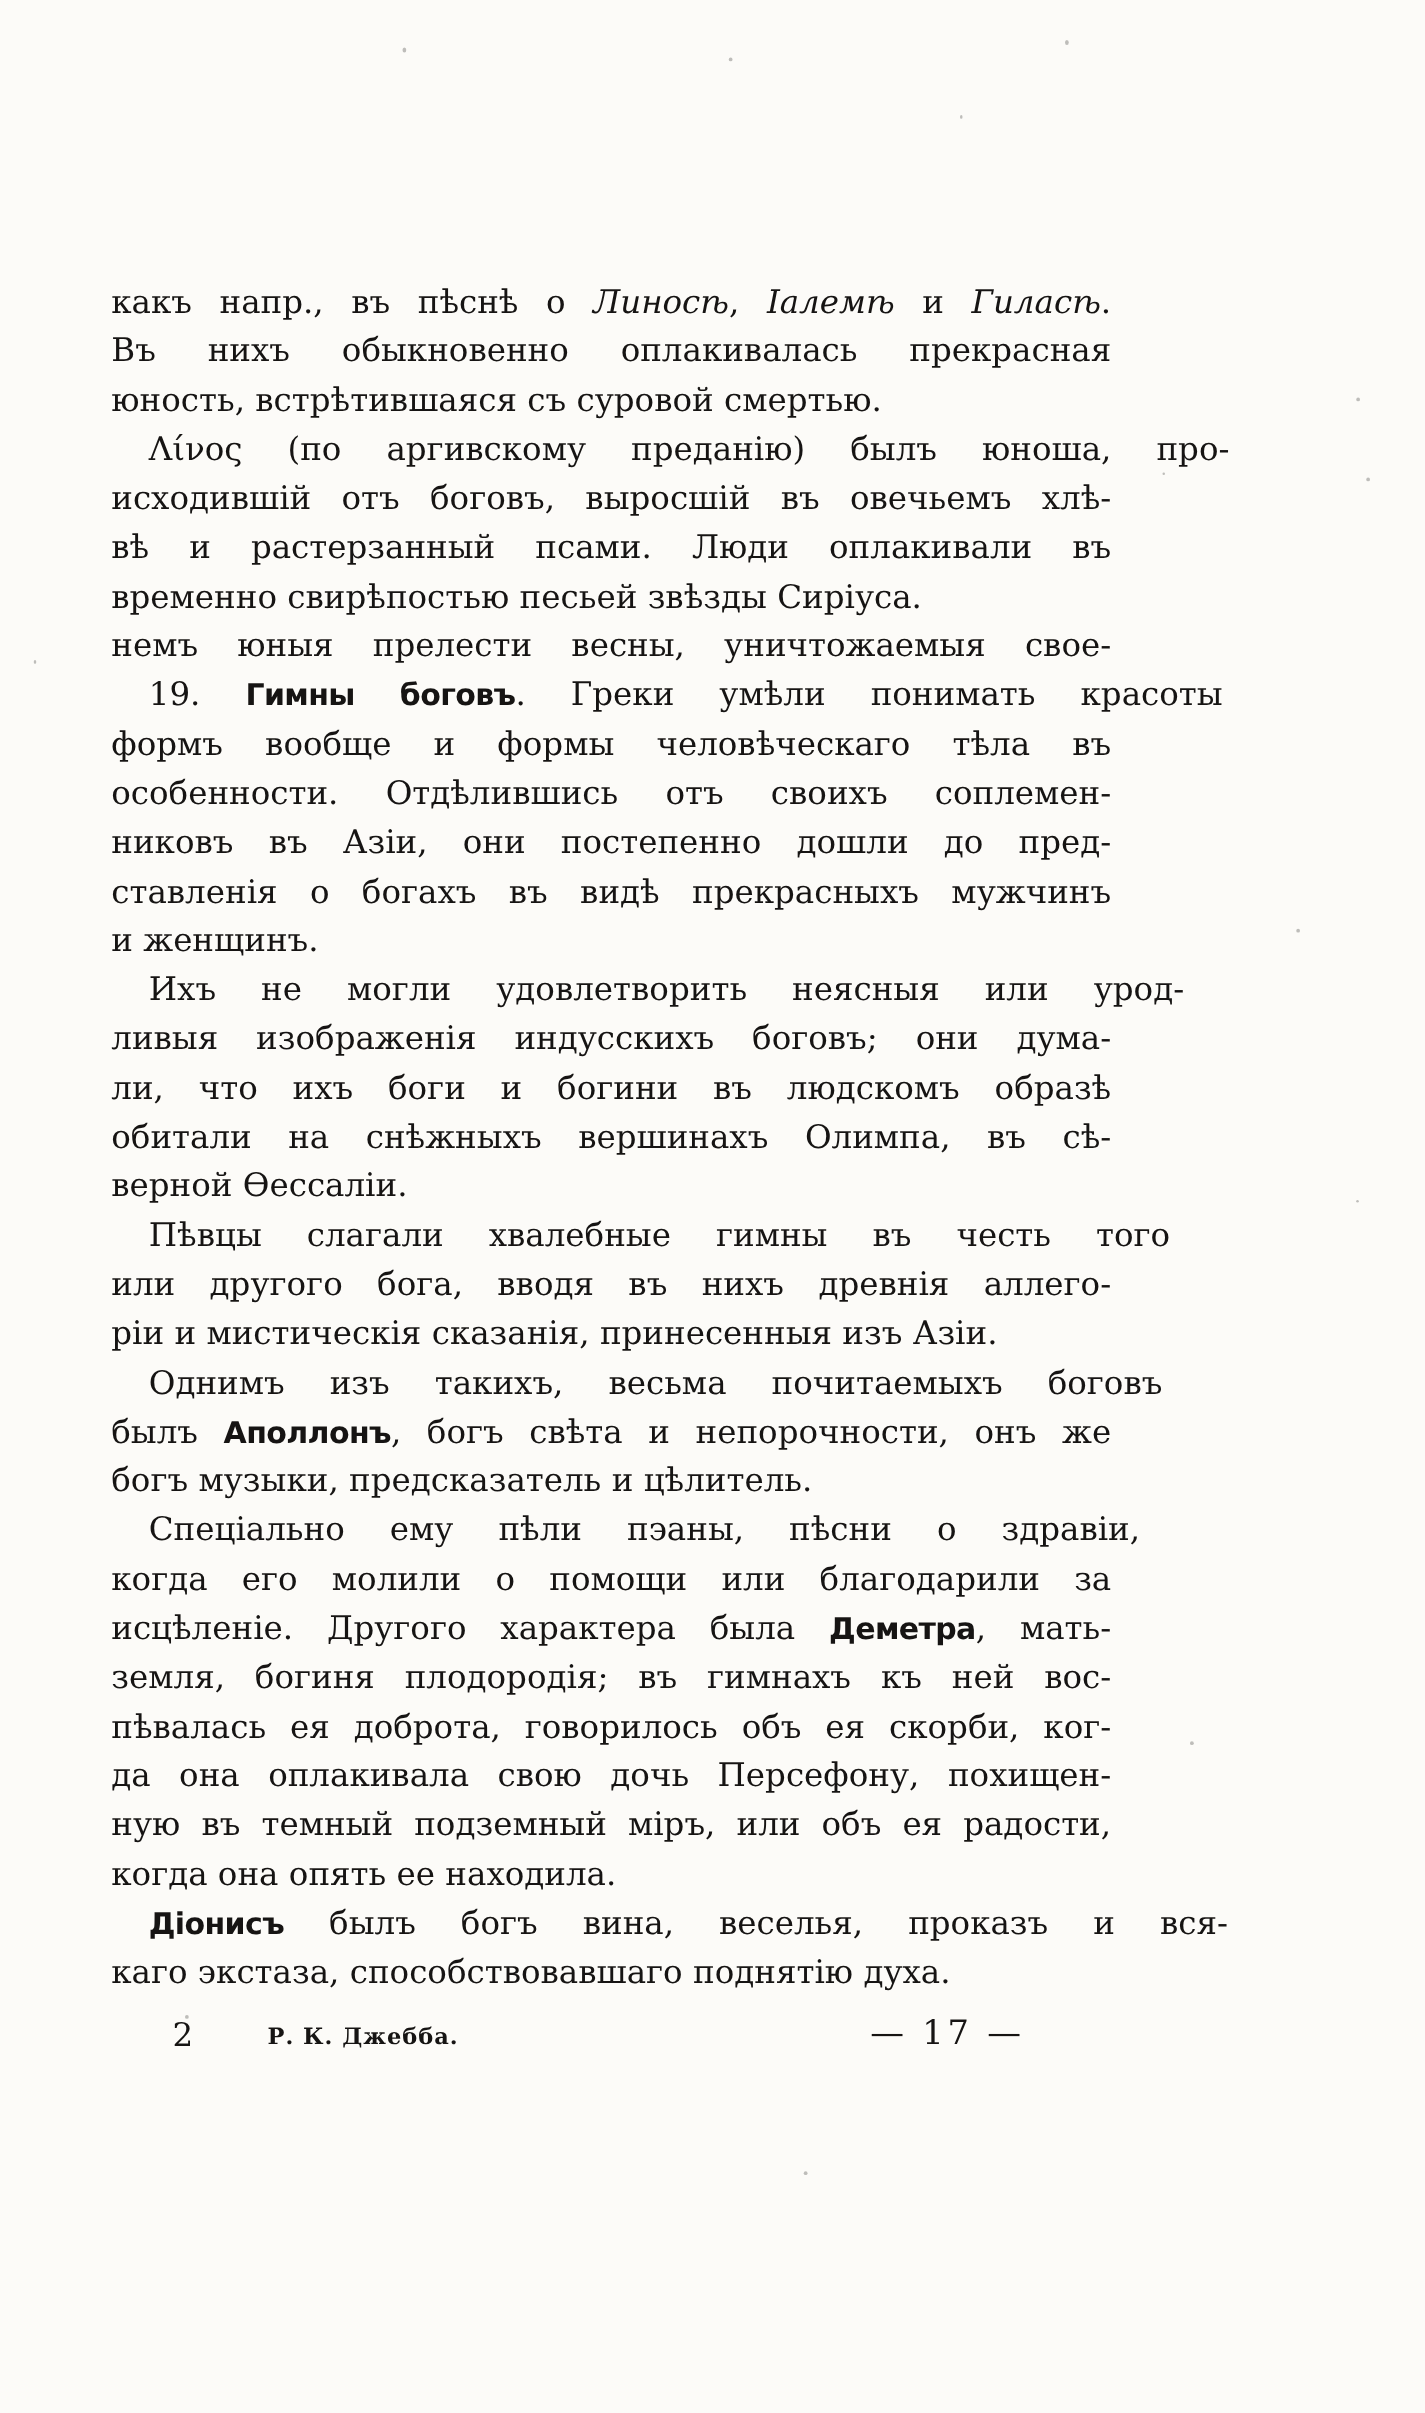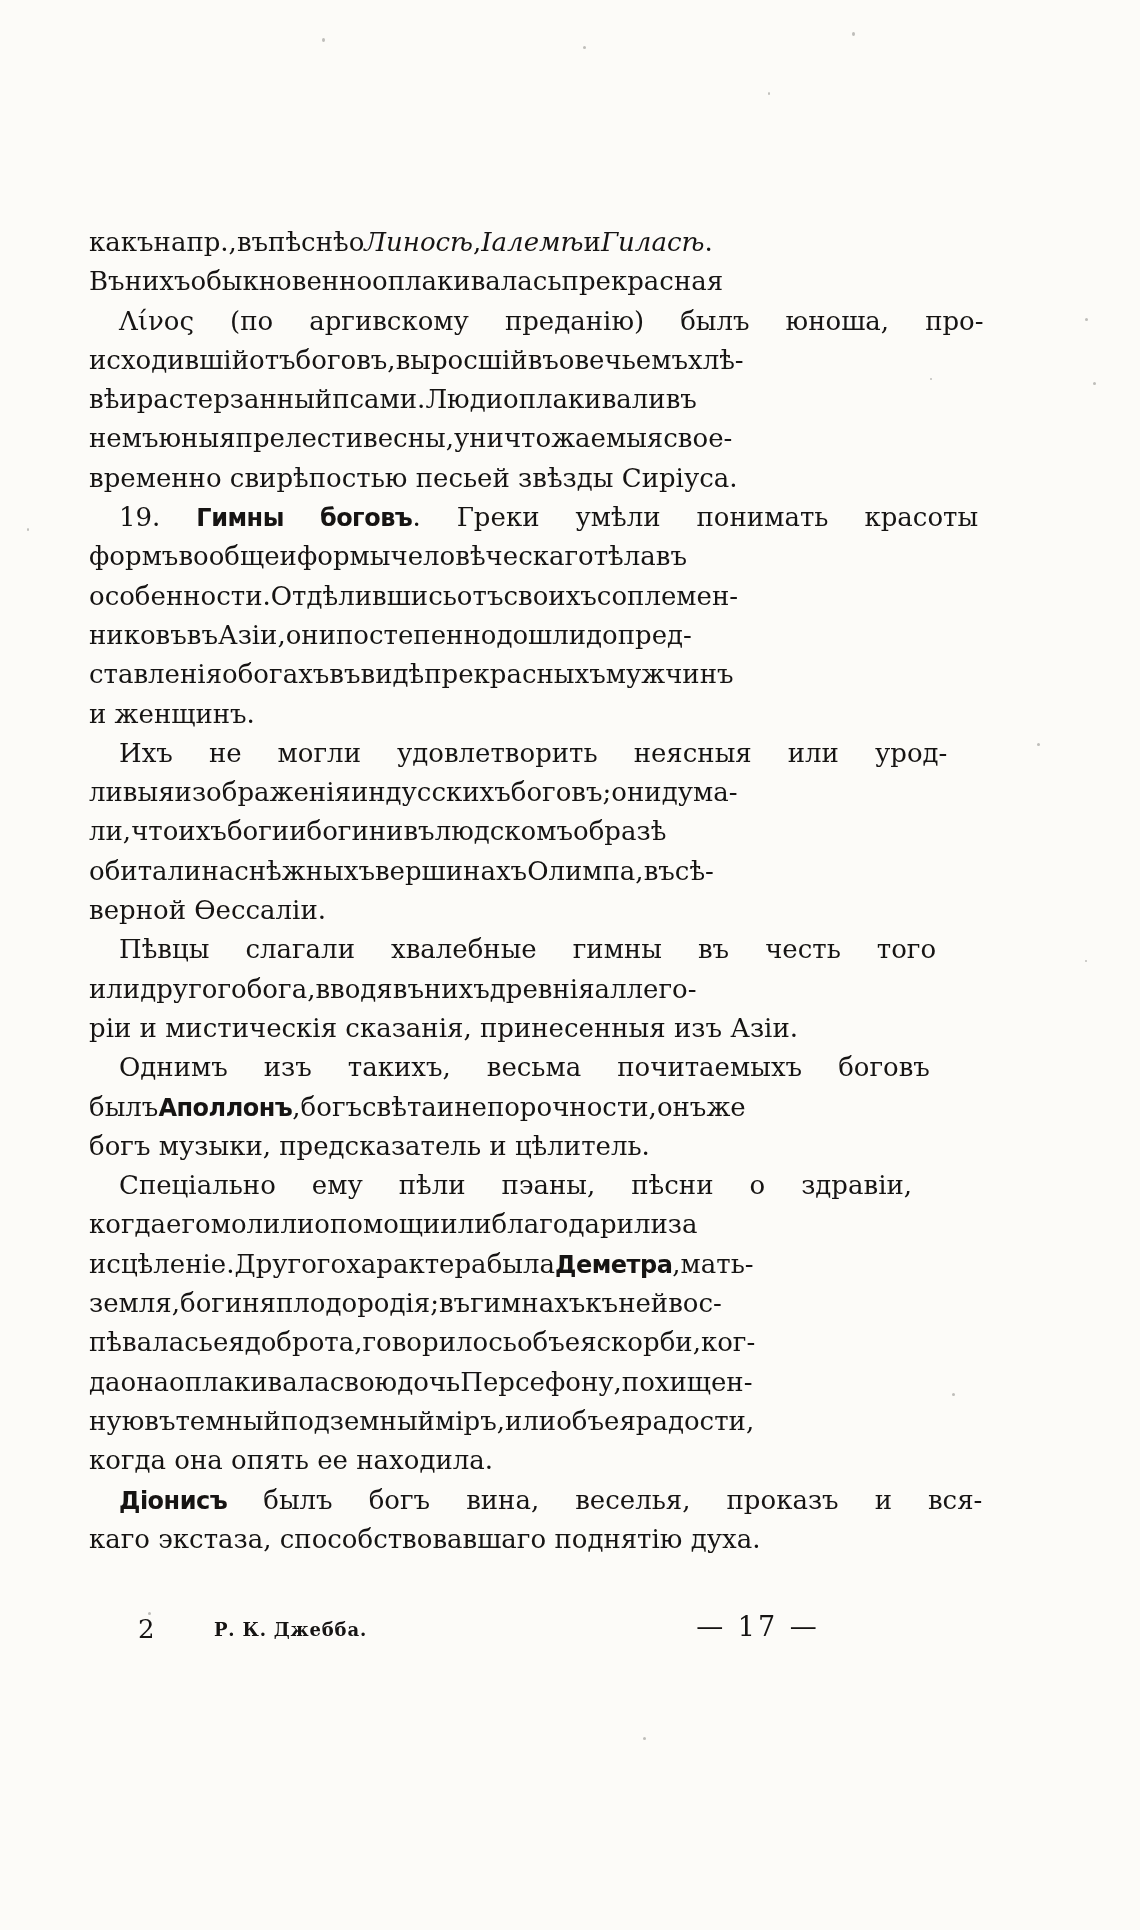--- a/index.html
+++ b/index.html
@@ -27,21 +27,21 @@
   }
   .line {
     height: 39.3px;
     line-height: 39.3px;
     font-size: 26px;
     white-space: nowrap;
     text-align: left;
   }
   .line.justify {
     display: flex;
-    justify-content: flex-start;
+    justify-content: space-between;
     align-items: baseline;
   }
   .line.indent {
     padding-left: 30px;
     gap: 36px;
   }
   .word { white-space: pre; }
   .seg-normal { font-style: normal; }
   .seg-italic { font-style: italic; }
   .seg-greek  { font-style: normal; }
@@ -110,20 +110,21 @@
         <span class="word"><span class="seg-normal">и</span></span>
         <span class="word"><span class="seg-italic">Гиласѣ</span><span class="seg-normal">.</span></span>
       </div>
       <div class="line justify">
         <span class="word"><span class="seg-normal">Въ</span></span>
         <span class="word"><span class="seg-normal">нихъ</span></span>
         <span class="word"><span class="seg-normal">обыкновенно</span></span>
         <span class="word"><span class="seg-normal">оплакивалась</span></span>
         <span class="word"><span class="seg-normal">прекрасная</span></span>
       </div>
+      <div class="line"><span class="seg-normal">юность, встрѣтившаяся съ суровой смертью.</span></div>
       <div class="line justify indent">
         <span class="word"><span class="seg-greek">Λίνος</span></span>
         <span class="word"><span class="seg-normal">(по</span></span>
         <span class="word"><span class="seg-normal">аргивскому</span></span>
         <span class="word"><span class="seg-normal">преданію)</span></span>
         <span class="word"><span class="seg-normal">былъ</span></span>
         <span class="word"><span class="seg-normal">юноша,</span></span>
         <span class="word"><span class="seg-normal">про-</span></span>
       </div>
       <div class="line justify">
@@ -137,29 +138,29 @@
       </div>
       <div class="line justify">
         <span class="word"><span class="seg-normal">вѣ</span></span>
         <span class="word"><span class="seg-normal">и</span></span>
         <span class="word"><span class="seg-normal">растерзанный</span></span>
         <span class="word"><span class="seg-normal">псами.</span></span>
         <span class="word"><span class="seg-normal">Люди</span></span>
         <span class="word"><span class="seg-normal">оплакивали</span></span>
         <span class="word"><span class="seg-normal">въ</span></span>
       </div>
+      <div class="line"><span class="seg-normal">временно свирѣпостью песьей звѣзды Сиріуса.</span></div>
       <div class="line justify">
         <span class="word"><span class="seg-normal">немъ</span></span>
         <span class="word"><span class="seg-normal">юныя</span></span>
         <span class="word"><span class="seg-normal">прелести</span></span>
         <span class="word"><span class="seg-normal">весны,</span></span>
         <span class="word"><span class="seg-normal">уничтожаемыя</span></span>
         <span class="word"><span class="seg-normal">свое-</span></span>
       </div>
-      <div class="line"><span class="seg-normal">временно свирѣпостью песьей звѣзды Сиріуса.</span></div>
       <div class="line justify indent">
         <span class="word"><span class="seg-normal">19.</span></span>
         <span class="word"><span class="seg-bold">Гимны</span></span>
         <span class="word"><span class="seg-bold">боговъ</span><span class="seg-normal">.</span></span>
         <span class="word"><span class="seg-normal">Греки</span></span>
         <span class="word"><span class="seg-normal">умѣли</span></span>
         <span class="word"><span class="seg-normal">понимать</span></span>
         <span class="word"><span class="seg-normal">красоты</span></span>
       </div>
       <div class="line justify">

